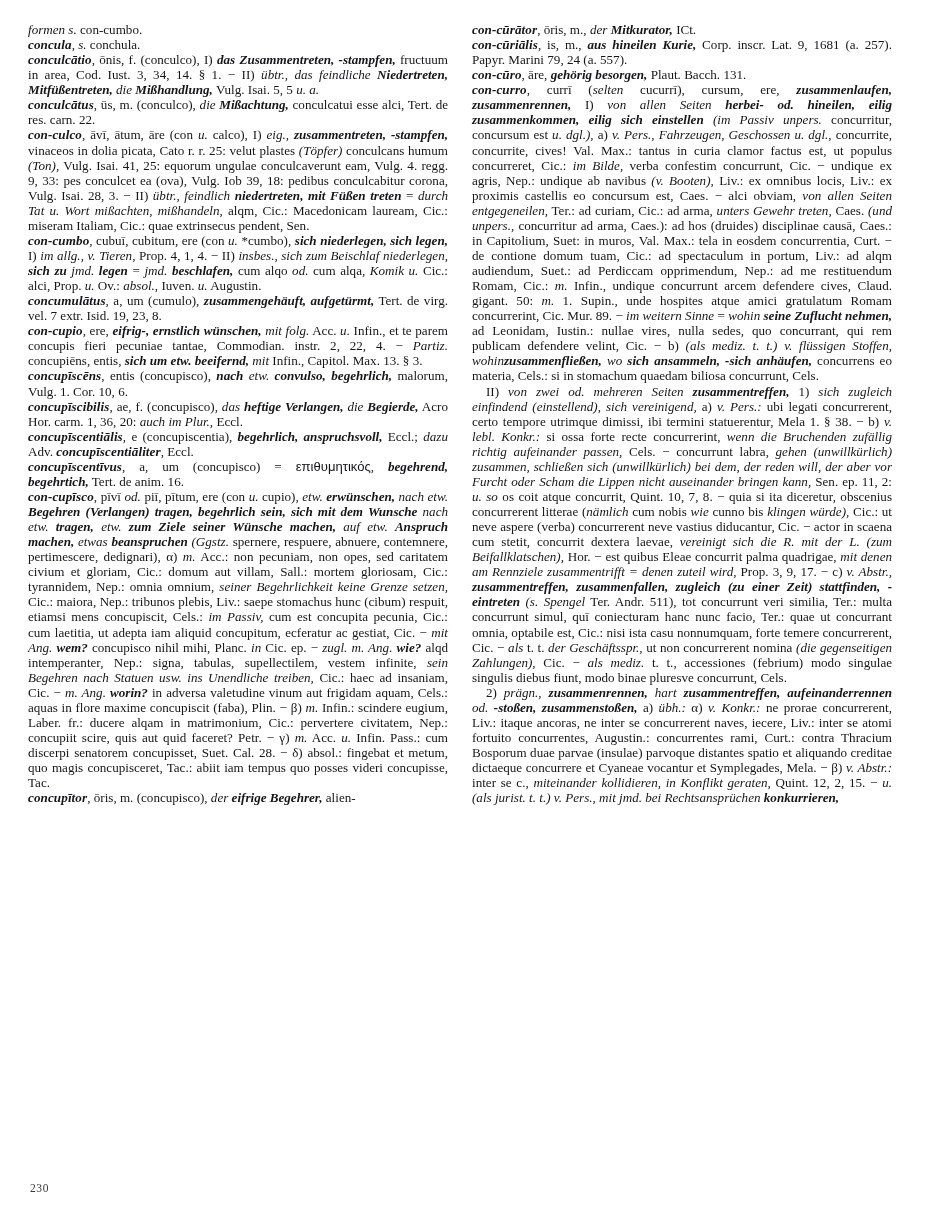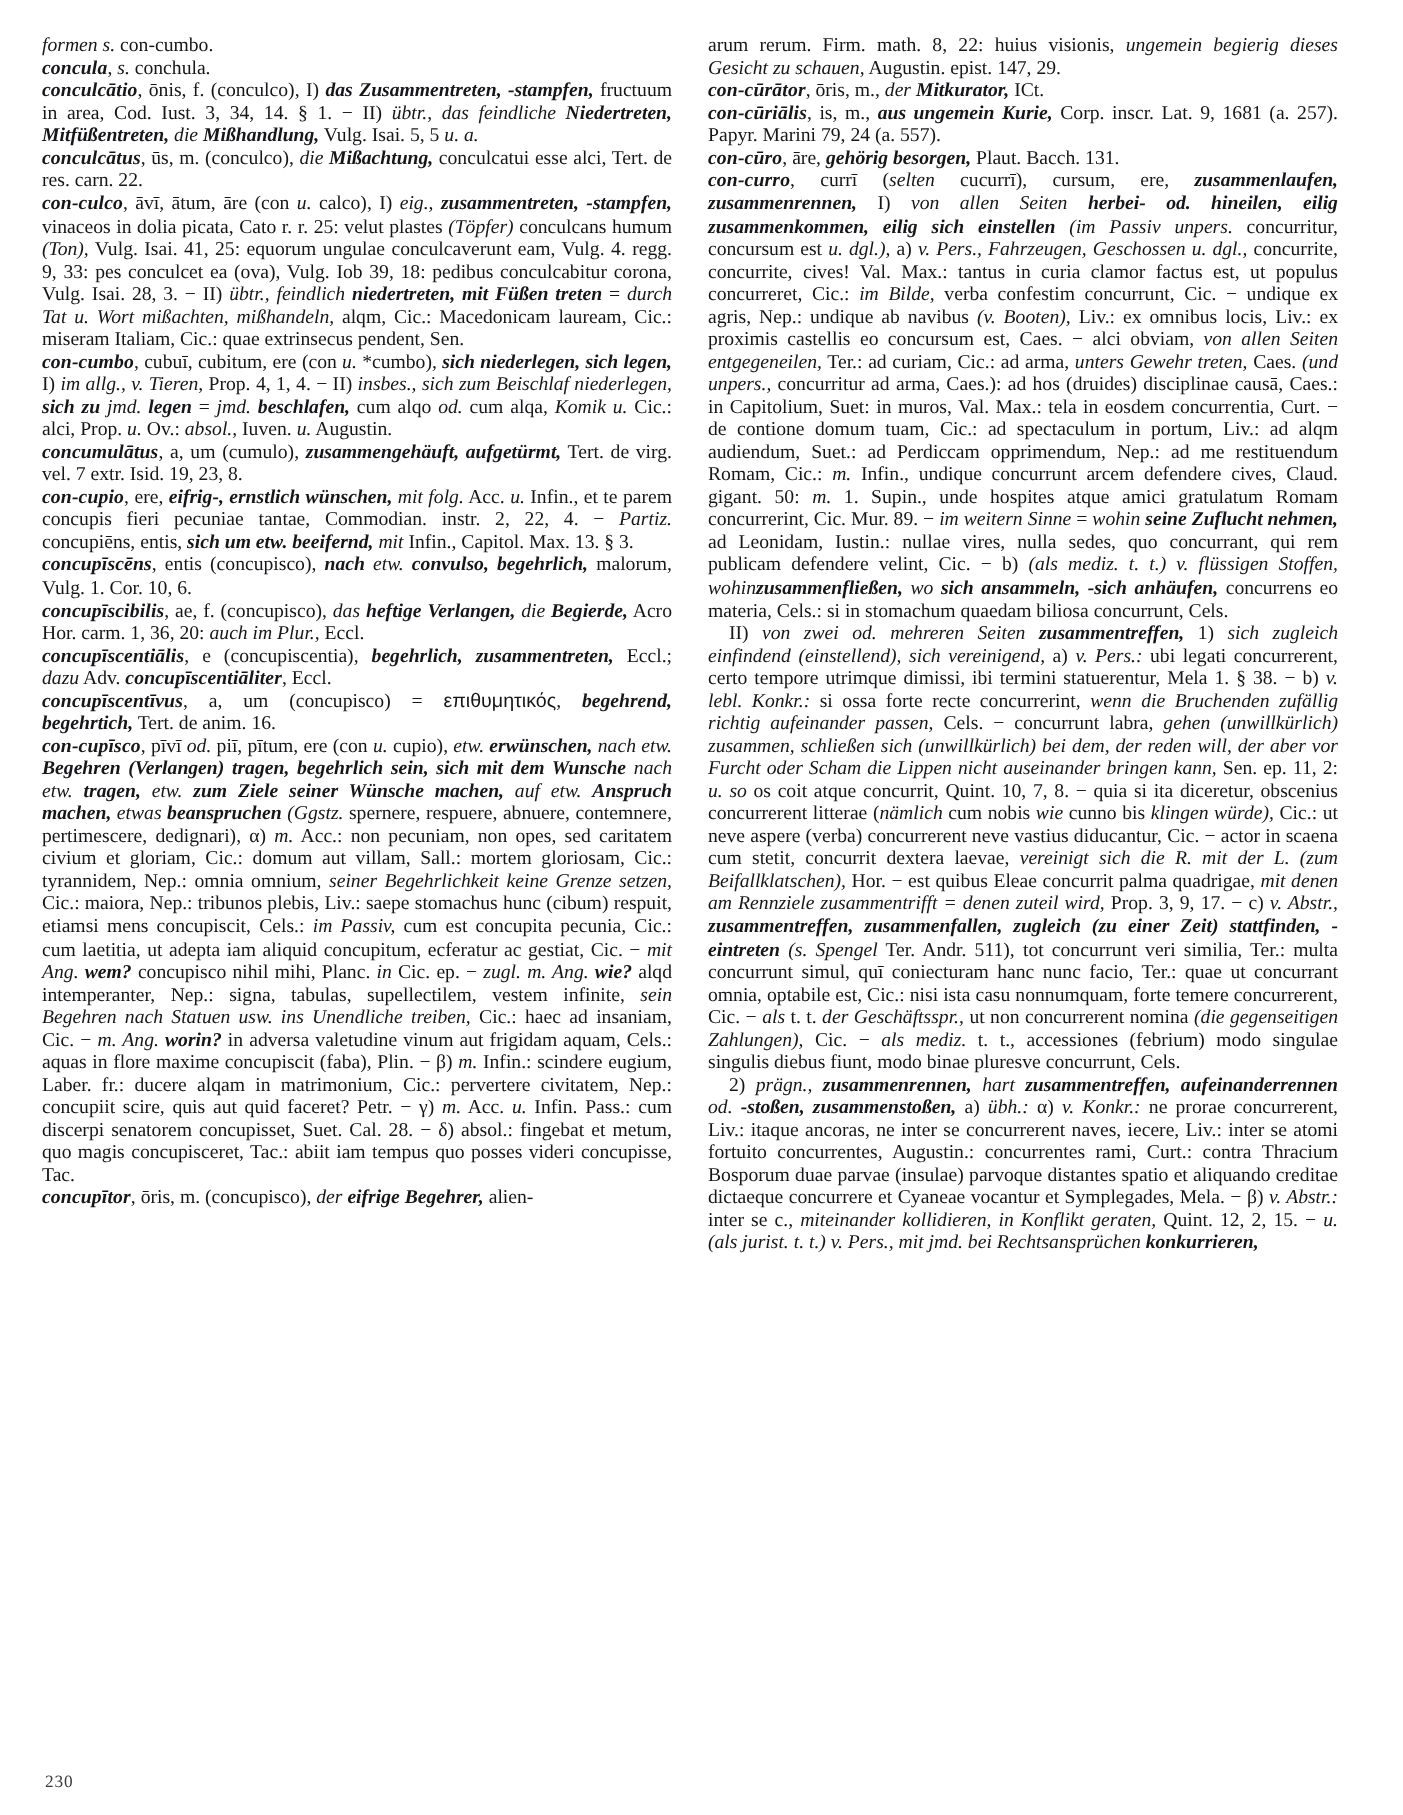--- a/index.html
+++ b/index.html
@@ -80,30 +80,29 @@
         <p class="entry"><i>formen s.</i> con-cumbo.</p>
         <p class="entry"><b>concula</b>, <i>s.</i> conchula.</p>
         <p class="entry"><b>conculcātio</b>, ōnis, f. (conculco), I) <span class="bi">das Zusammentreten, -stampfen,</span> fructuum in area, Cod. Iust. 3, 34, 14. § 1. − II) <i>übtr., das feindliche</i> <span class="bi">Niedertreten, Mitfüßentreten,</span> <i>die</i> <span class="bi">Mißhandlung,</span> Vulg. Isai. 5, 5 <i>u. a.</i></p>
         <p class="entry"><b>conculcātus</b>, ūs, m. (conculco), <i>die</i> <span class="bi">Mißachtung,</span> conculcatui esse alci, Tert. de res. carn. 22.</p>
         <p class="entry"><b>con-culco</b>, āvī, ātum, āre (con <i>u.</i> calco), I) <i>eig.,</i> <span class="bi">zusammentreten, -stampfen,</span> vinaceos in dolia picata, Cato r. r. 25: velut plastes <i>(Töpfer)</i> conculcans humum <i>(Ton),</i> Vulg. Isai. 41, 25: equorum ungulae conculcaverunt eam, Vulg. 4. regg. 9, 33: pes conculcet ea (ova), Vulg. Iob 39, 18: pedibus conculcabitur corona, Vulg. Isai. 28, 3. − II) <i>übtr., feindlich</i> <span class="bi">niedertreten, mit Füßen treten</span> = <i>durch Tat u. Wort mißachten, mißhandeln,</i> alqm, Cic.: Macedonicam lauream, Cic.: miseram Italiam, Cic.: quae extrinsecus pendent, Sen.</p>
         <p class="entry"><b>con-cumbo</b>, cubuī, cubitum, ere (con <i>u.</i> *cumbo), <span class="bi">sich niederlegen, sich legen,</span> I) <i>im allg., v. Tieren,</i> Prop. 4, 1, 4. − II) <i>insbes., sich zum Beischlaf niederlegen,</i> <span class="bi">sich zu</span> <i>jmd.</i> <span class="bi">legen</span> = <i>jmd.</i> <span class="bi">beschlafen,</span> cum alqo <i>od.</i> cum alqa, <i>Komik u.</i> Cic.: alci, Prop. <i>u.</i> Ov.: <i>absol.,</i> Iuven. <i>u.</i> Augustin.</p>
         <p class="entry"><b>concumulātus</b>, a, um (cumulo), <span class="bi">zusammengehäuft, aufgetürmt,</span> Tert. de virg. vel. 7 extr. Isid. 19, 23, 8.</p>
         <p class="entry"><b>con-cupio</b>, ere, <span class="bi">eifrig-, ernstlich wünschen,</span> <i>mit folg.</i> Acc. <i>u.</i> Infin., et te parem concupis fieri pecuniae tantae, Commodian. instr. 2, 22, 4. − <i>Partiz.</i> concupiēns, entis, <span class="bi">sich um etw. beeifernd,</span> <i>mit</i> Infin., Capitol. Max. 13. § 3.</p>
         <p class="entry"><b>concupīscēns</b>, entis (concupisco), <span class="bi">nach</span> <i>etw.</i> <span class="bi">convulso, begehrlich,</span> malorum, Vulg. 1. Cor. 10, 6.</p>
         <p class="entry"><b>concupīscibilis</b>, ae, f. (concupisco), <i>das</i> <span class="bi">heftige Verlangen,</span> <i>die</i> <span class="bi">Begierde,</span> Acro Hor. carm. 1, 36, 20: <i>auch im Plur.,</i> Eccl.</p>
-        <p class="entry"><b>concupīscentiālis</b>, e (concupiscentia), <span class="bi">begehrlich, zusammentreten,</span> Eccl.; <i>dazu</i> Adv. <b>concupīscentiāliter</b>, Eccl.</p>
+        <p class="entry"><b>concupīscentiālis</b>, e (concupiscentia), <span class="bi">begehrlich, anspruchsvoll,</span> Eccl.; <i>dazu</i> Adv. <b>concupīscentiāliter</b>, Eccl.</p>
         <p class="entry"><b>concupīscentīvus</b>, a, um (concupisco) = <span class="gr">επιθυμητικός</span>, <span class="bi">begehrend, begehrtich,</span> Tert. de anim. 16.</p>
         <p class="entry"><b>con-cupīsco</b>, pīvī <i>od.</i> piī, pītum, ere (con <i>u.</i> cupio), <i>etw.</i> <span class="bi">erwünschen,</span> <i>nach etw.</i> <span class="bi">Begehren (Verlangen) tragen, begehrlich sein, sich mit dem Wunsche</span> <i>nach etw.</i> <span class="bi">tragen,</span> <i>etw.</i> <span class="bi">zum Ziele seiner Wünsche machen,</span> <i>auf etw.</i> <span class="bi">Anspruch machen,</span> <i>etwas</i> <span class="bi">beanspruchen</span> <i>(Ggstz.</i> spernere, respuere, abnuere, contemnere, pertimescere, dedignari), α) <i>m.</i> Acc.: non pecuniam, non opes, sed caritatem civium et gloriam, Cic.: domum aut villam, Sall.: mortem gloriosam, Cic.: tyrannidem, Nep.: omnia omnium, <i>seiner Begehrlichkeit keine Grenze setzen,</i> Cic.: maiora, Nep.: tribunos plebis, Liv.: saepe stomachus hunc (cibum) respuit, etiamsi mens concupiscit, Cels.: <i>im Passiv,</i> cum est concupita pecunia, Cic.: cum laetitia, ut adepta iam aliquid concupitum, ecferatur ac gestiat, Cic. − <i>mit Ang.</i> <span class="bi">wem?</span> concupisco nihil mihi, Planc. <i>in</i> Cic. ep. − <i>zugl. m. Ang.</i> <span class="bi">wie?</span> alqd intemperanter, Nep.: signa, tabulas, supellectilem, vestem infinite, <i>sein Begehren nach Statuen usw. ins Unendliche treiben,</i> Cic.: haec ad insaniam, Cic. − <i>m. Ang.</i> <span class="bi">worin?</span> in adversa valetudine vinum aut frigidam aquam, Cels.: aquas in flore maxime concupiscit (faba), Plin. − β) <i>m.</i> Infin.: scindere eugium, Laber. fr.: ducere alqam in matrimonium, Cic.: pervertere civitatem, Nep.: concupiit scire, quis aut quid faceret? Petr. − γ) <i>m.</i> Acc. <i>u.</i> Infin. Pass.: cum discerpi senatorem concupisset, Suet. Cal. 28. − δ) absol.: fingebat et metum, quo magis concupisceret, Tac.: abiit iam tempus quo posses videri concupisse, Tac.</p>
         <p class="entry"><b>concupītor</b>, ōris, m. (concupisco), <i>der</i> <span class="bi">eifrige Begehrer,</span> alien-</p>
       </div>
 
     <div class="column" id="col-right">
-        <p class="entry">arum rerum. Firm. math. 8, 22: huius visionis, <i>ungemein begierig dieses Gesicht zu schauen,</i> Augustin. epist. 147, 29.</p>
         <p class="entry"><b>con-cūrātor</b>, ōris, m., <i>der</i> <span class="bi">Mitkurator,</span> ICt.</p>
-        <p class="entry"><b>con-cūriālis</b>, is, m., <span class="bi">aus ungemein Kurie,</span> Corp. inscr. Lat. 9, 1681 (a. 257). Papyr. Marini 79, 24 (a. 557).</p>
+        <p class="entry"><b>con-cūriālis</b>, is, m., <span class="bi">aus hineilen Kurie,</span> Corp. inscr. Lat. 9, 1681 (a. 257). Papyr. Marini 79, 24 (a. 557).</p>
         <p class="entry"><b>con-cūro</b>, āre, <span class="bi">gehörig besorgen,</span> Plaut. Bacch. 131.</p>
         <p class="entry"><b>con-curro</b>, currī (<i>selten</i> cucurrī), cursum, ere, <span class="bi">zusammenlaufen, zusammenrennen,</span> I) <i>von allen Seiten</i> <span class="bi">herbei- od. hineilen, eilig zusammenkommen, eilig sich einstellen</span> <i>(im Passiv unpers.</i> concurritur, concursum est <i>u. dgl.),</i> a) <i>v. Pers., Fahrzeugen, Geschossen u. dgl.,</i> concurrite, concurrite, cives! Val. Max.: tantus in curia clamor factus est, ut populus concurreret, Cic.: <i>im Bilde,</i> verba confestim concurrunt, Cic. − undique ex agris, Nep.: undique ab navibus <i>(v. Booten),</i> Liv.: ex omnibus locis, Liv.: ex proximis castellis eo concursum est, Caes. − alci obviam, <i>von allen Seiten entgegeneilen,</i> Ter.: ad curiam, Cic.: ad arma, <i>unters Gewehr treten,</i> Caes. <i>(und unpers.,</i> concurritur ad arma, Caes.): ad hos (druides) disciplinae causā, Caes.: in Capitolium, Suet: in muros, Val. Max.: tela in eosdem concurrentia, Curt. − de contione domum tuam, Cic.: ad spectaculum in portum, Liv.: ad alqm audiendum, Suet.: ad Perdiccam opprimendum, Nep.: ad me restituendum Romam, Cic.: <i>m.</i> Infin., undique concurrunt arcem defendere cives, Claud. gigant. 50: <i>m.</i> 1. Supin., unde hospites atque amici gratulatum Romam concurrerint, Cic. Mur. 89. − <i>im weitern Sinne</i> = <i>wohin</i> <span class="bi">seine Zuflucht nehmen,</span> ad Leonidam, Iustin.: nullae vires, nulla sedes, quo concurrant, qui rem publicam defendere velint, Cic. − b) <i>(als mediz. t. t.) v. flüssigen Stoffen, wohin</i><span class="bi">zusammenfließen,</span> <i>wo</i> <span class="bi">sich ansammeln, -sich anhäufen,</span> concurrens eo materia, Cels.: si in stomachum quaedam biliosa concurrunt, Cels.</p>
         <p class="entry indented">II) <i>von zwei od. mehreren Seiten</i> <span class="bi">zusammentreffen,</span> 1) <i>sich zugleich einfindend (einstellend), sich vereinigend,</i> a) <i>v. Pers.:</i> ubi legati concurrerent, certo tempore utrimque dimissi, ibi termini statuerentur, Mela 1. § 38. − b) <i>v. lebl. Konkr.:</i> si ossa forte recte concurrerint, <i>wenn die Bruchenden zufällig richtig aufeinander passen,</i> Cels. − concurrunt labra, <i>gehen (unwillkürlich) zusammen, schließen sich (unwillkürlich) bei dem, der reden will, der aber vor Furcht oder Scham die Lippen nicht auseinander bringen kann,</i> Sen. ep. 11, 2: <i>u. so</i> os coit atque concurrit, Quint. 10, 7, 8. − quia si ita diceretur, obscenius concurrerent litterae (<i>nämlich</i> cum nobis <i>wie</i> cunno bis <i>klingen würde),</i> Cic.: ut neve aspere (verba) concurrerent neve vastius diducantur, Cic. − actor in scaena cum stetit, concurrit dextera laevae, <i>vereinigt sich die R. mit der L. (zum Beifallklatschen),</i> Hor. − est quibus Eleae concurrit palma quadrigae, <i>mit denen am Rennziele zusammentrifft = denen zuteil wird,</i> Prop. 3, 9, 17. − c) <i>v. Abstr.,</i> <span class="bi">zusammentreffen, zusammenfallen, zugleich (zu einer Zeit) stattfinden, -eintreten</span> <i>(s. Spengel</i> Ter. Andr. 511), tot concurrunt veri similia, Ter.: multa concurrunt simul, quī coniecturam hanc nunc facio, Ter.: quae ut concurrant omnia, optabile est, Cic.: nisi ista casu nonnumquam, forte temere concurrerent, Cic. − <i>als</i> t. t. <i>der Geschäftsspr.,</i> ut non concurrerent nomina <i>(die gegenseitigen Zahlungen),</i> Cic. − <i>als mediz.</i> t. t., accessiones (febrium) modo singulae singulis diebus fiunt, modo binae pluresve concurrunt, Cels.</p>
         <p class="entry indented">2) <i>prägn.,</i> <span class="bi">zusammenrennen,</span> <i>hart</i> <span class="bi">zusammentreffen, aufeinanderrennen</span> <i>od.</i> <span class="bi">-stoßen, zusammenstoßen,</span> a) <i>übh.:</i> α) <i>v. Konkr.:</i> ne prorae concurrerent, Liv.: itaque ancoras, ne inter se concurrerent naves, iecere, Liv.: inter se atomi fortuito concurrentes, Augustin.: concurrentes rami, Curt.: contra Thracium Bosporum duae parvae (insulae) parvoque distantes spatio et aliquando creditae dictaeque concurrere et Cyaneae vocantur et Symplegades, Mela. − β) <i>v. Abstr.:</i> inter se c., <i>miteinander kollidieren, in Konflikt geraten,</i> Quint. 12, 2, 15. − <i>u. (als jurist. t. t.) v. Pers., mit jmd. bei Rechtsansprüchen</i> <span class="bi">konkurrieren,</span></p>
       </div>
 
   </div>
 
   <div id="folio">230</div>
 

